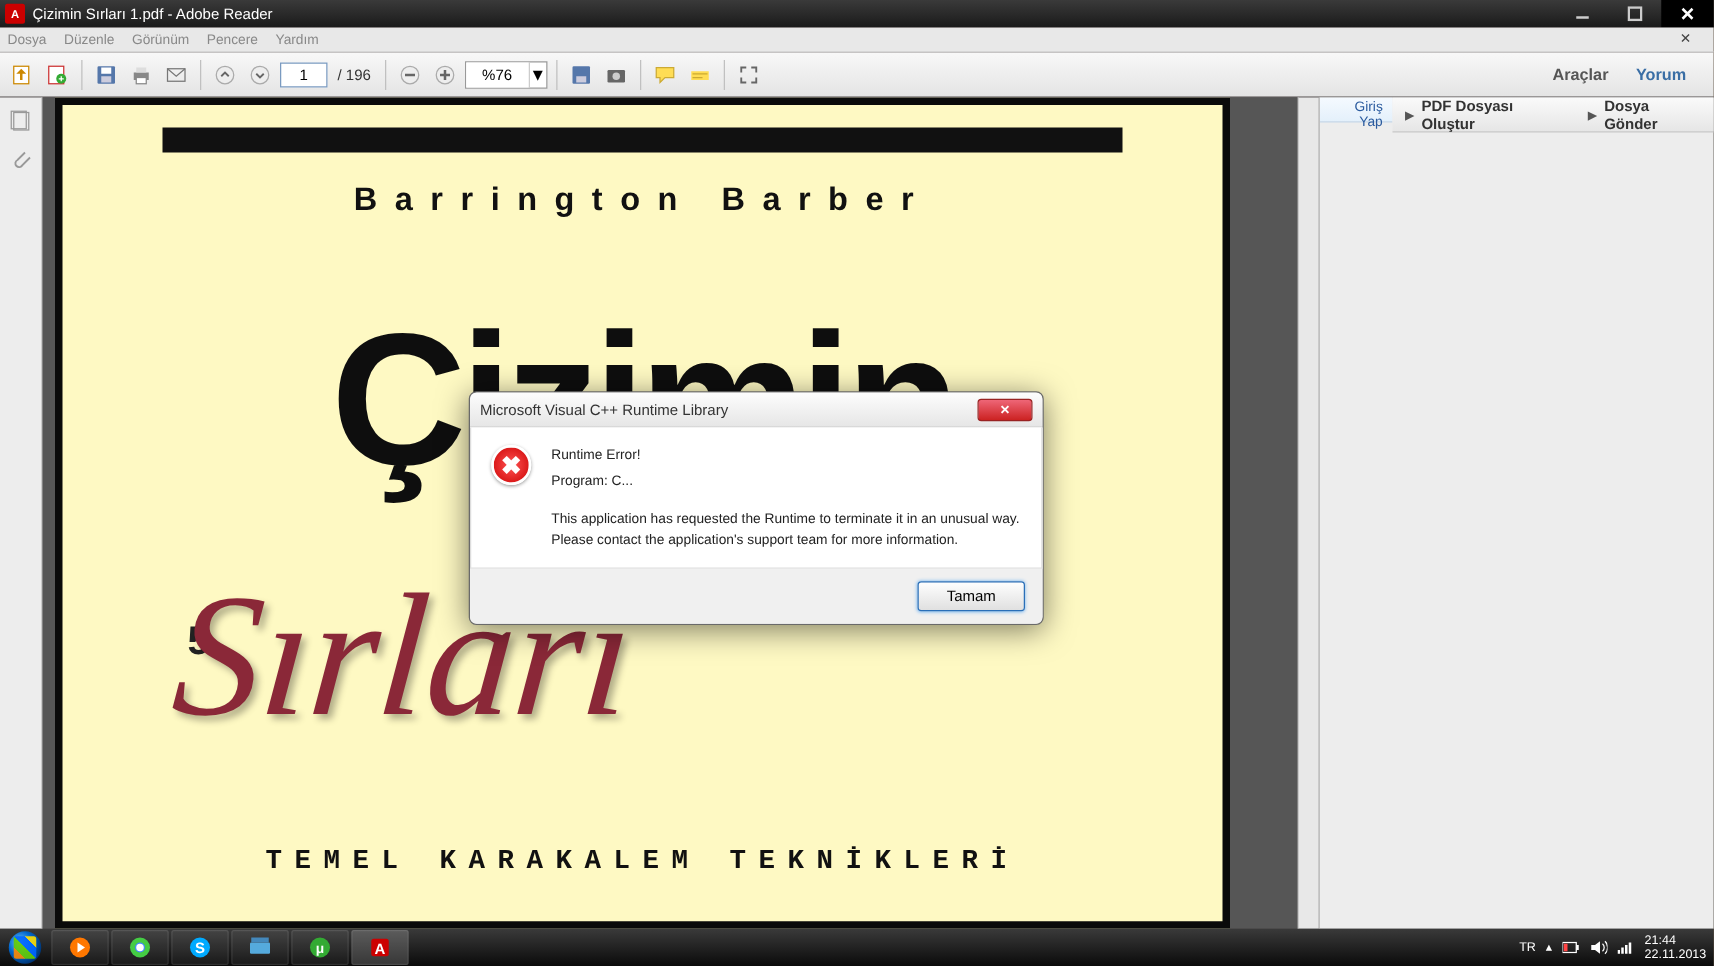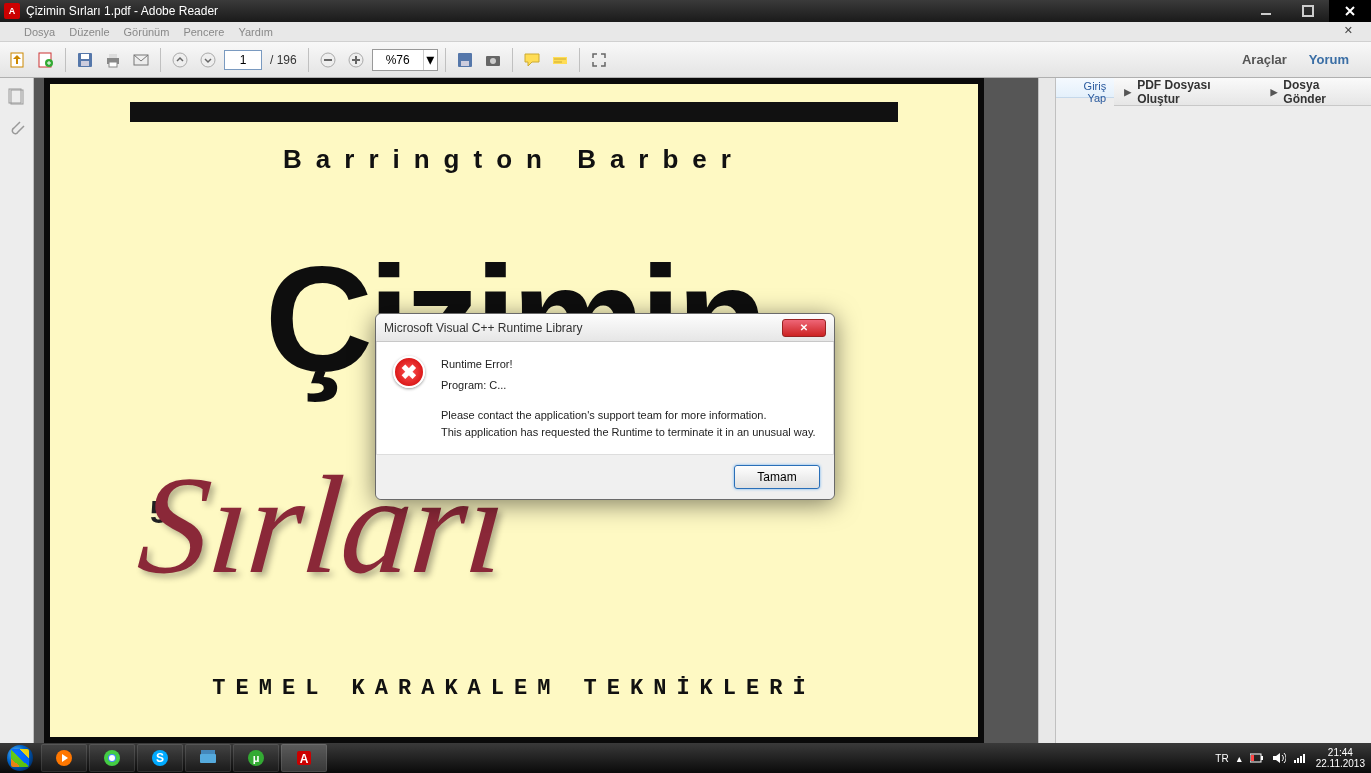--- a/index.html
+++ b/index.html
@@ -8,21 +8,21 @@
 
 .titlebar { height: 22px; background: linear-gradient(#3a3a3a,#1a1a1a); display: flex; align-items: center; color: #fff; font-size: 12px; }
 .titlebar .app-icon { width: 16px; height: 16px; background: #c00; margin: 0 4px; display:flex;align-items:center;justify-content:center;font-size:9px;font-weight:bold;color:#fff;border-radius:2px;}
 .titlebar .title { flex: 1; padding-left:2px; }
 .winbtns { display:flex; }
 .winbtn { width: 42px; height: 22px; display:flex;align-items:center;justify-content:center; color:#ccc; font-size:12px;}
 .winbtn.close{background:#000;}
 .winbtn svg{width:12px;height:12px;}
 
 
-.menubar { height: 20px; background:#e8e8e8; display:flex; align-items:center; font-size:11px; color:#888; padding-left:24px; border-bottom:1px solid #d0d0d0; position:relative;}
+.menubar { height: 20px; background:#e8e8e8; display:flex; align-items:center; font-size:11px; color:#888; padding-left:6px; border-bottom:1px solid #d0d0d0; position:relative;}
 .menubar span { margin-right:14px; }
 .menubar .xbtn { position:absolute; right:4px; top:2px; font-size:11px; color:#444;}
 
 
 .toolbar { height: 36px; background: linear-gradient(#f8f8f8,#e4e4e4); border-bottom:1px solid #b0b0b0; display:flex; align-items:center; padding:0 6px; gap:4px;}
 .tbtn { width:24px; height:24px; display:flex;align-items:center;justify-content:center; border:1px solid transparent; border-radius:2px;}
 .tsep { width:1px; height:24px; background:#c0c0c0; margin:0 3px;}
 .page-input { width:38px; height:20px; border:1px solid #7a9ac0; text-align:center; font-size:12px;}
 .page-total { font-size:12px; color:#333; margin:0 4px;}
 .zoom-input { width:50px; height:20px; border:1px solid #999; font-size:12px; text-align:center; background:#fff;}
@@ -69,21 +69,21 @@
 
 .taskbar{position:absolute;left:0;right:0;bottom:0;height:30px;background:linear-gradient(#3a3a3a,#0a0a0a);display:flex;align-items:center;}
 .startbtn{width:40px;height:30px;display:flex;align-items:center;justify-content:center;}
 .orb{width:26px;height:26px;border-radius:50%;background:radial-gradient(circle at 35% 35%, #7cf 0%, #06c 40%, #013 100%);position:relative;}
 .orb::before{content:"";position:absolute;inset:4px;background:
  linear-gradient(45deg,#f80 0 25%,#6c0 25% 50%,#06f 50% 75%,#fd0 75% 100%);
  border-radius:2px;opacity:0.9;}
 .taskitem{width:46px;height:28px;margin:0 1px;background:rgba(255,255,255,0.06);border:1px solid rgba(255,255,255,0.1);border-radius:2px;display:flex;align-items:center;justify-content:center;}
 .taskitem.active{background:rgba(255,255,255,0.18);}
 .tray{margin-left:auto;display:flex;align-items:center;gap:8px;padding-right:6px;color:#fff;font-size:10px;}
-.tray .clock{text-align:center;line-height:1.1;}
+.tray .clock{text-align:left;line-height:1.1;}
 
 svg{display:block;}
 </style>
 </head>
 <body>
 
 <div class="titlebar">
   <div class="app-icon">A</div>
   <div class="title">Çizimin Sırları 1.pdf - Adobe Reader</div>
   <div class="winbtns">
@@ -264,22 +264,22 @@
 <div class="dialog">
   <div class="dtitle">
     <span>Microsoft Visual C++ Runtime Library</span>
     <div class="dclose">✕</div>
   </div>
   <div class="dbody">
     <div class="erricon">✖</div>
     <div class="msg">
       <div class="h">Runtime Error!</div>
       <div class="p">Program: C...</div>
+      <div>This application has requested the Runtime to terminate it in an unusual way.</div>
       <div>Please contact the application's support team for more information.</div>
-      <div>This application has requested the Runtime to terminate it in an unusual way.</div>
     </div>
   </div>
   <div class="dfoot">
     <button class="okbtn">Tamam</button>
   </div>
 </div>
 
 <div class="taskbar">
   <div class="startbtn">
       <div class="orb"></div>

